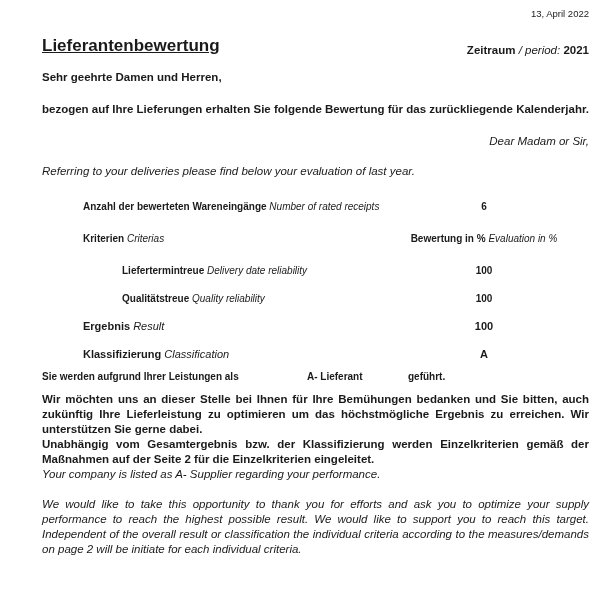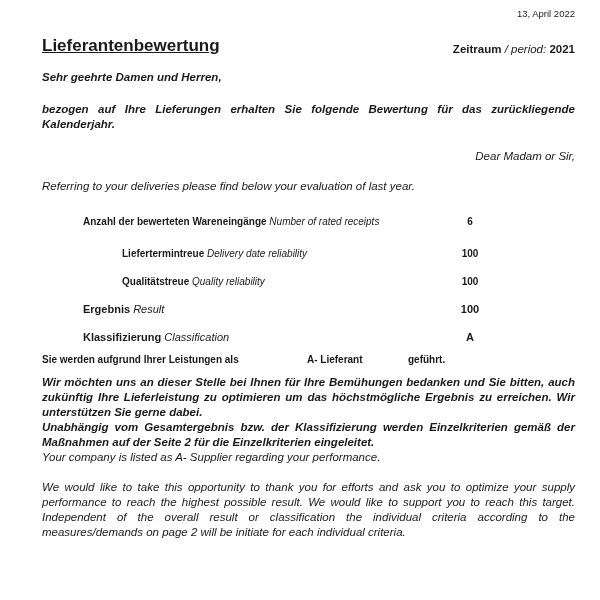--- a/index.html
+++ b/index.html
@@ -2,50 +2,50 @@
 <html><head>
 <meta charset="utf-8">
 <style>
   * { margin: 0; padding: 0; box-sizing: border-box; }
   html, body { background: #ffffff; }
   body {
     width: 600px; height: 600px; overflow: hidden;
     font-family: "Liberation Sans", sans-serif;
     color: #1a1a1a;
   }
-  .page { width: 600px; height: 600px; padding: 0 25px 0 42px; position: relative; }
+  .page { width: 600px; height: 600px; padding: 0 11px 0 42px; position: relative; }
 
   .date-line {
     padding-top: 8px;
     font-size: 9.5px;
     text-align: right;
     color: #222;
   }
 
   .header-row {
     margin-top: 17px;
     display: flex;
     justify-content: space-between;
-    align-items: flex-start;
+    align-items: flex-end;
   }
   .title-de {
     font-size: 17px; font-weight: bold;
     text-decoration: underline;
     line-height: 20px;
   }
   .title-en {
     font-size: 16px; font-style: italic;
     text-decoration: underline;
     line-height: 20px;
   }
   .period-line { font-size: 11.5px; padding-top: 7px; white-space: nowrap; }
   .b { font-weight: bold; }
   .i { font-style: italic; }
 
-  .body-text { font-size: 11.5px; line-height: 15px; font-style: italic; }
+  .body-text { font-size: 11.5px; line-height: 15px; }
   .bold-p { font-weight: bold; }
   .italic-p { font-style: italic; }
   .just { text-align: justify; }
 
   .salutation { margin-top: 14px; }
   .intro-de { margin-top: 17px; }
   .dear { margin-top: 17px; text-align: right; }
   .referring { margin-top: 15px; }
 
   .eval-table { margin-top: 20px; font-size: 10px; }
@@ -96,20 +96,24 @@
 
   <div class="body-text italic-p referring">Referring to your deliveries please find below your evaluation of last year.</div>
 
   <div class="eval-table">
 
     <div class="t-row row-receipts">
       <div class="t-label"><span class="b">Anzahl der bewerteten Wareneingänge</span> <span class="i">Number of rated receipts</span></div>
       <div class="t-value">6</div>
     </div>
 
+    <div class="t-row row-header">
+      <div class="t-label"><span class="b">Kriterien</span> <span class="i">Criterias</span></div>
+      <div class="t-value"><span class="b">Bewertung in %</span> <span class="i" style="font-weight:normal">Evaluation in %</span></div>
+    </div>
 
     <div class="t-row row-crit1">
       <div class="t-label indent"><span class="b">Liefertermintreue</span> <span class="i">Delivery date reliability</span></div>
       <div class="t-value">100</div>
     </div>
 
     <div class="t-row row-crit2">
       <div class="t-label indent"><span class="b">Qualitätstreue</span> <span class="i">Quality reliability</span></div>
       <div class="t-value">100</div>
     </div>

